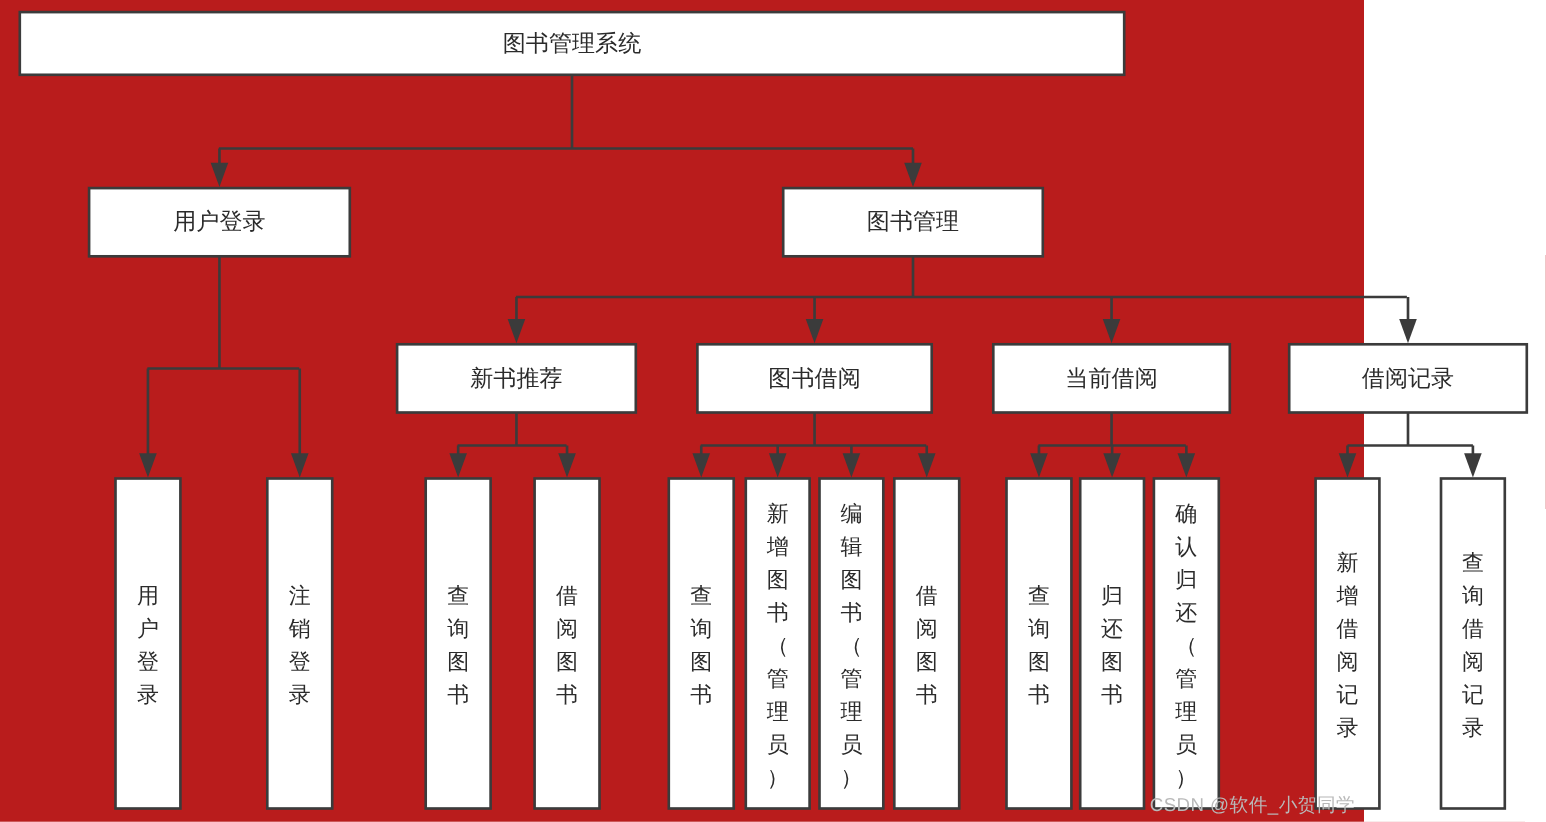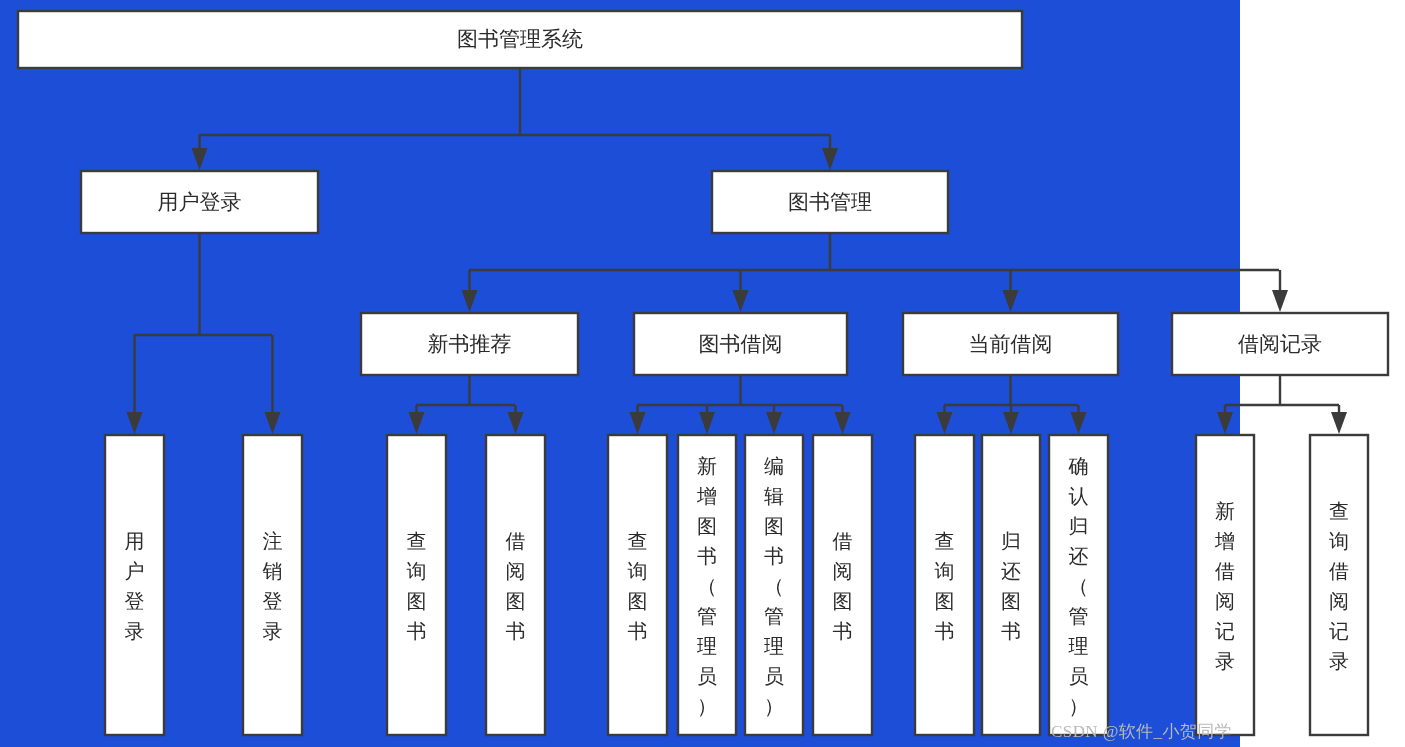--- a/index.html
+++ b/index.html
@@ -12,21 +12,21 @@
     width: 1405px;
     height: 747px;
     font-family: "Liberation Sans", "DejaVu Sans", sans-serif;
     overflow: hidden;
     position: relative;
   }
   #diagram-root {
     position: relative;
     width: 1240px;
     height: 747px;
-    background: #1d4ed8;
+    background: #b91c1c;
   }
   svg#flowchart {
     display: block;
     width: 1405px;
     height: 747px;
   }
   .node-box {
     fill: #ffffff;
     stroke: #3b3b3b;
     stroke-width: 2.4;
@@ -51,21 +51,21 @@
   .node-label-vertical {
     fill: #2b2b2b;
     font-family: "Liberation Sans", "DejaVu Sans", sans-serif;
     font-size: 20px;
     text-anchor: middle;
   }
   .watermark {
     position: absolute;
     right: 8px;
     bottom: 4px;
-    font-family: Liberation Serif, serif;
+    font-family: Liberation Sans, sans-serif;
     font-size: 17px;
     color: #b9b9b9;
     letter-spacing: 0.4px;
     white-space: nowrap;
     pointer-events: none;
   }
 </style>
 </head>
 <body>
 

